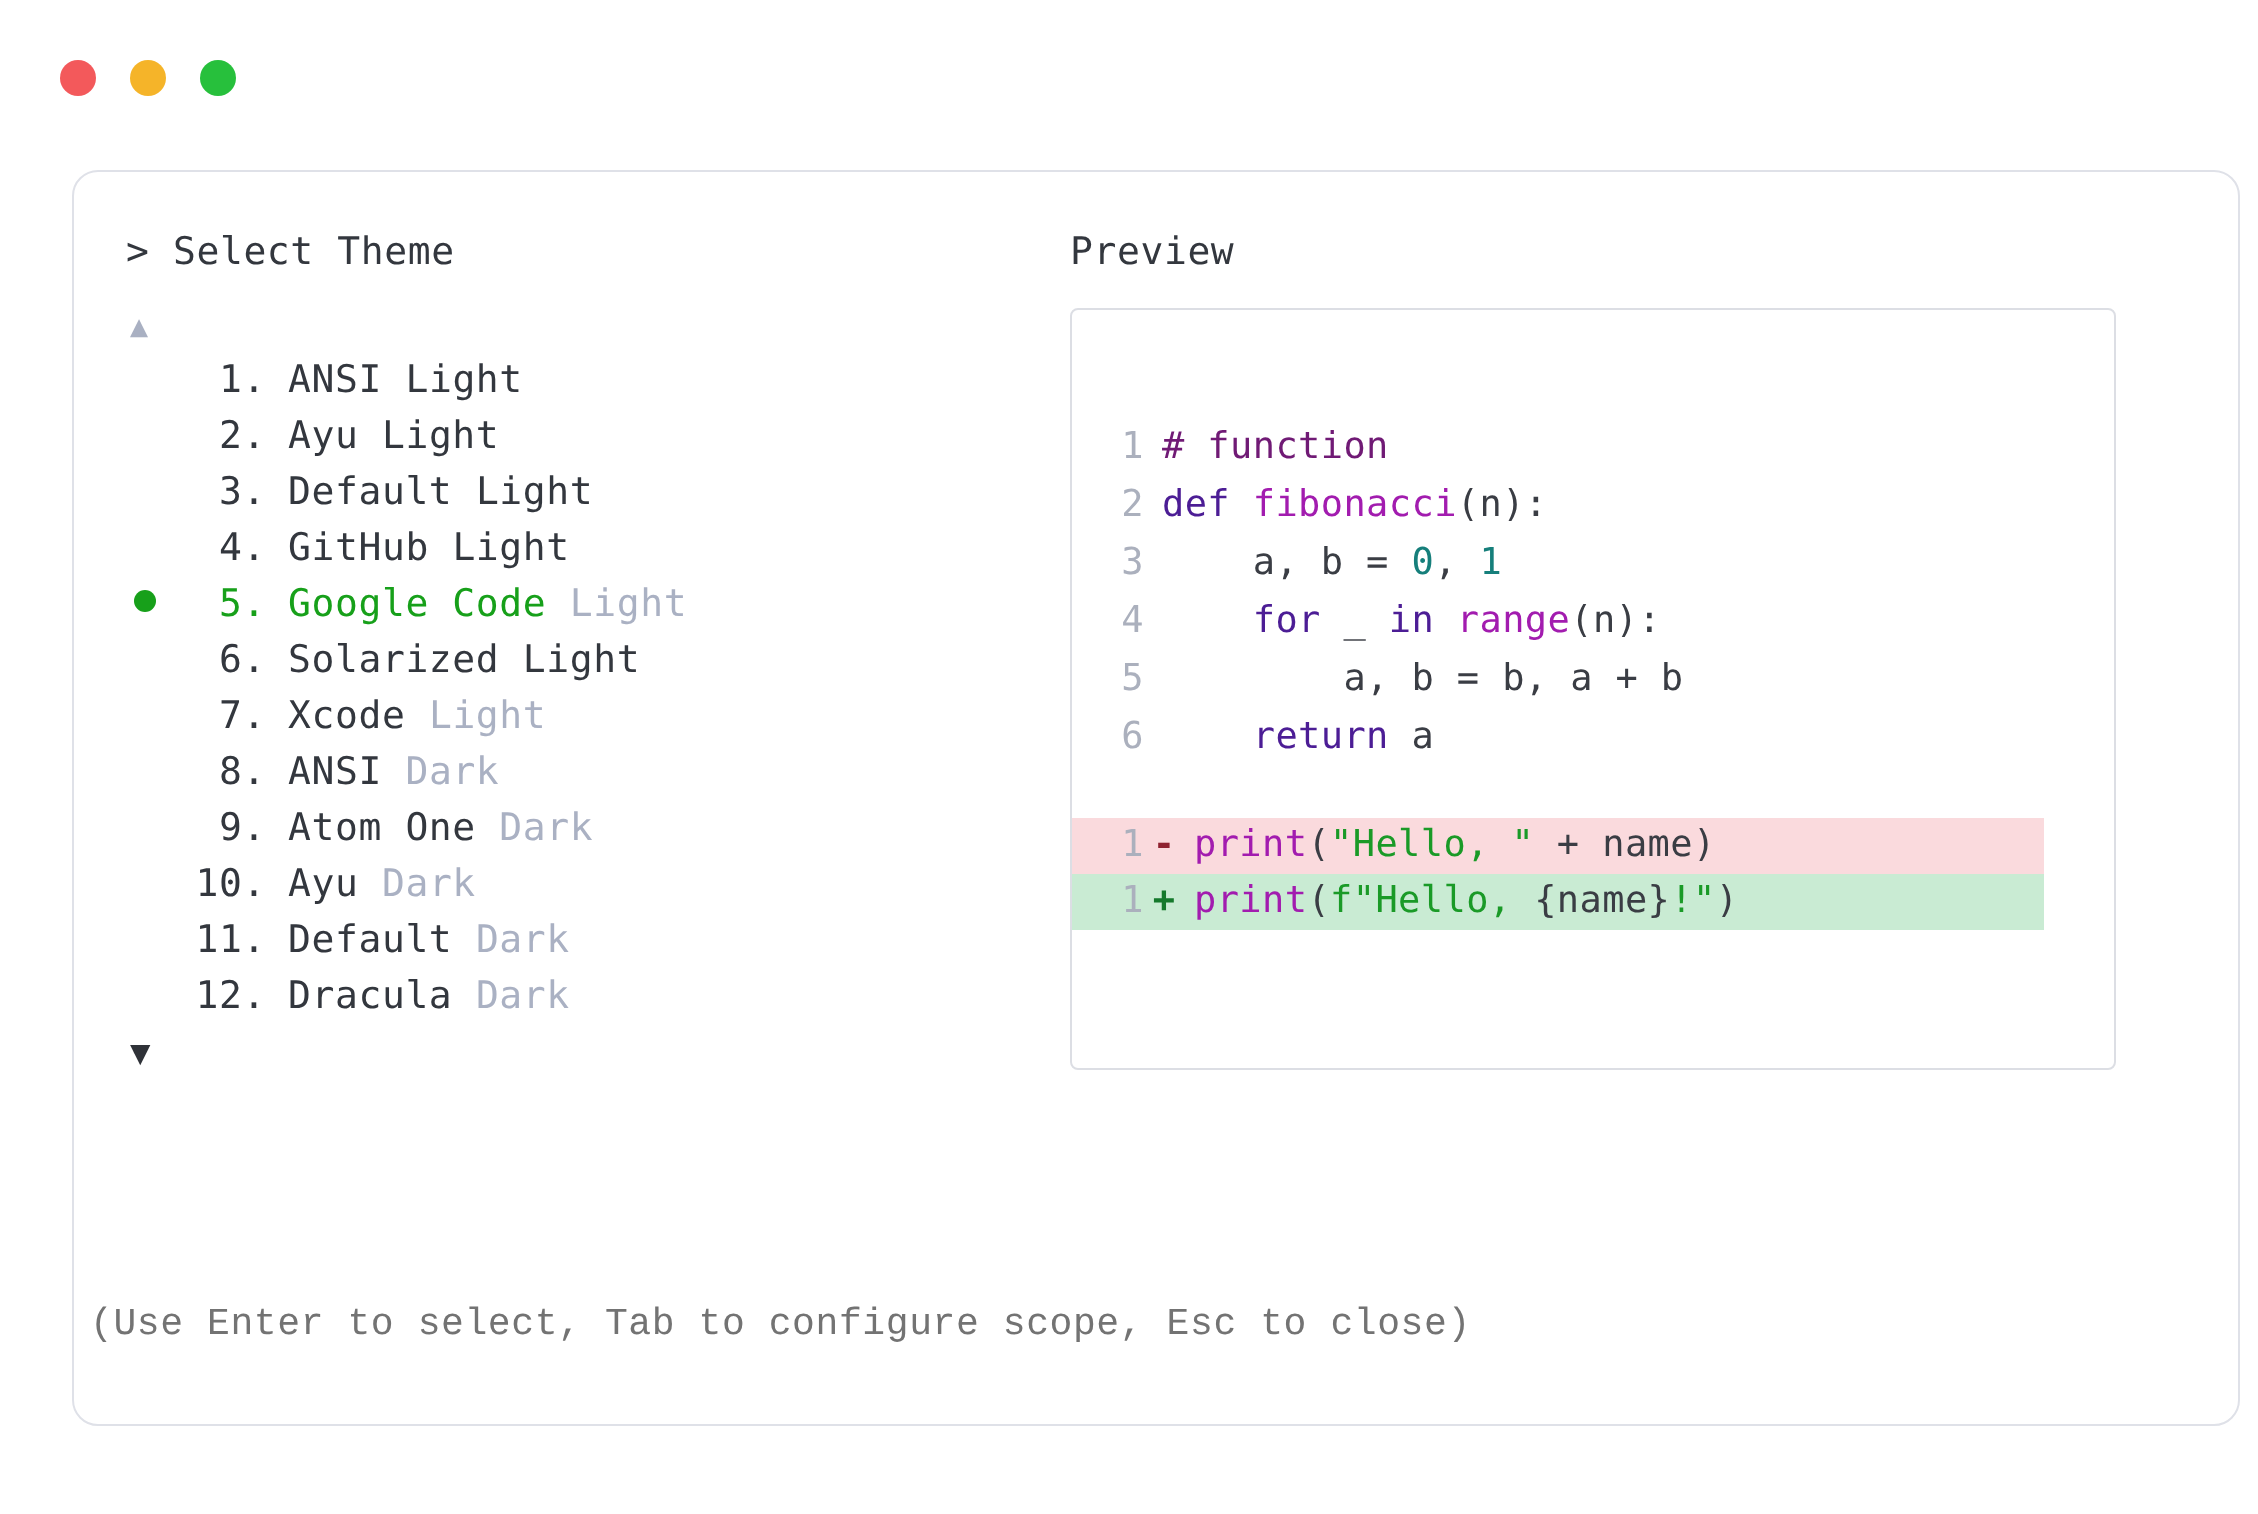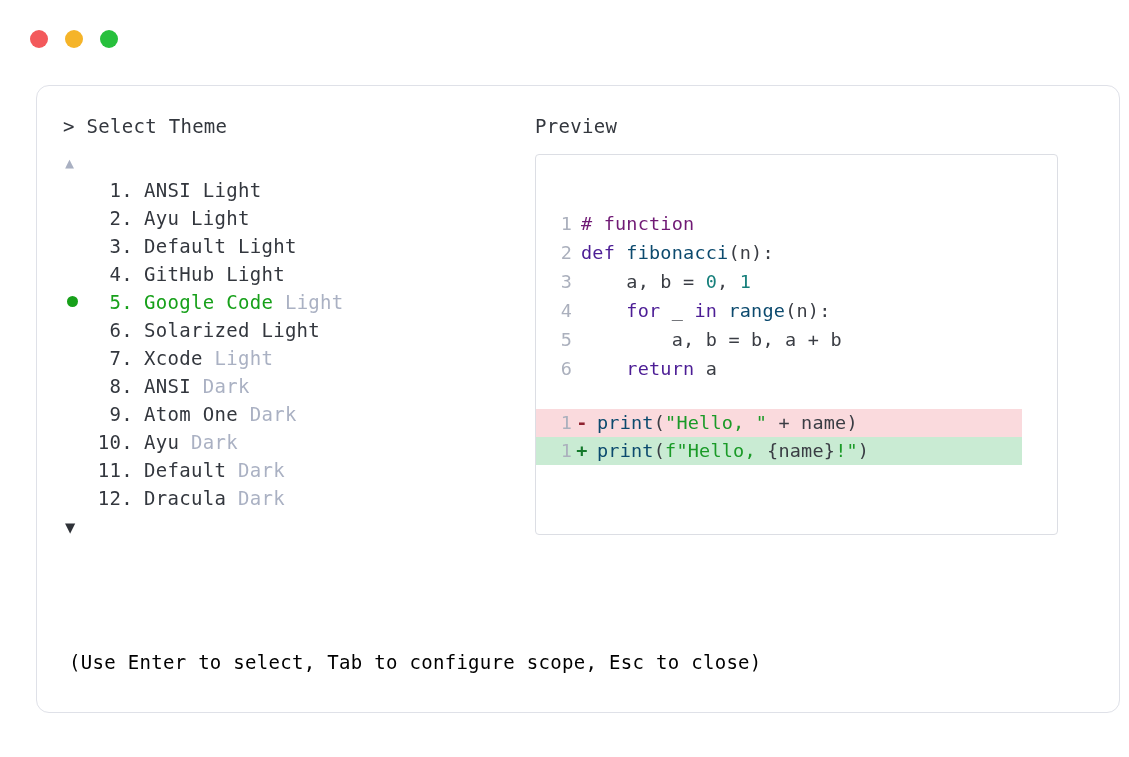--- a/index.html
+++ b/index.html
@@ -169,21 +169,21 @@
     width: 17px;
     flex: 0 0 17px;
     text-align: right;
     color: #abb0bd;
   }
   .code-text { padding-left: 9px; }
 
   
   .tok-comment { color: #701a75; }
   .tok-kw      { color: #4c1d95; }
-  .tok-fn      { color: #0c4a6e; }
+  .tok-fn      { color: #a21caf; }
   .tok-plain   { color: #3a3d44; }
   .tok-num     { color: #167f7b; }
   .tok-str     { color: #1a9a27; }
 
   
   .diff-block { margin-top: 26px; }
   .diff-line {
     display: flex;
     height: 28px;
     align-items: baseline;
@@ -204,27 +204,28 @@
     text-align: center;
     font-weight: bold;
   }
   .diff-line.removed .diff-marker { color: #8f2230; }
   .diff-line.added   .diff-marker { color: #15792c; }
   .diff-code { padding-left: 5px; }
 
   
   .footer-hint {
     position: absolute;
-    left: 32px;
+    left: 8px;
     bottom: 36px;
     font-size: 19px;
     line-height: 28px;
     letter-spacing: 0.3px;
-    color: #000000;
-    white-space: pre;
+    color: #737373;
+    white-space: pre;
+    font-family: Liberation Mono, monospace;
   }
 </style>
 </head>
 <body>
 
 <div class="window-dots">
   <span class="dot dot-red"></span>
   <span class="dot dot-yellow"></span>
   <span class="dot dot-green"></span>
 </div>

